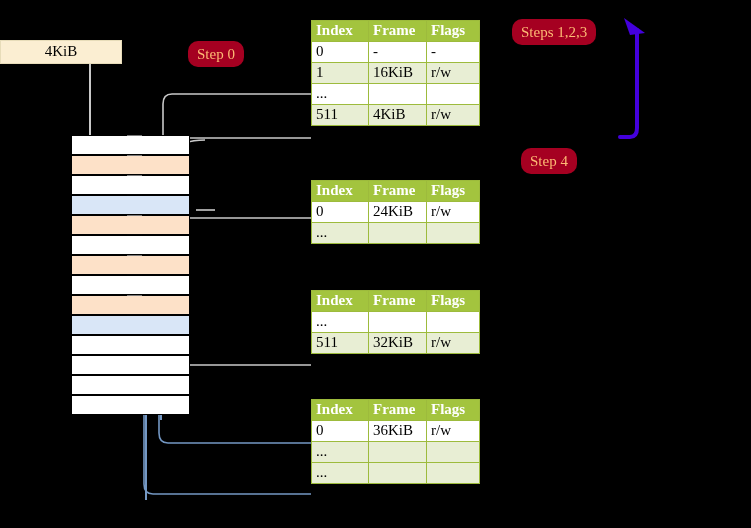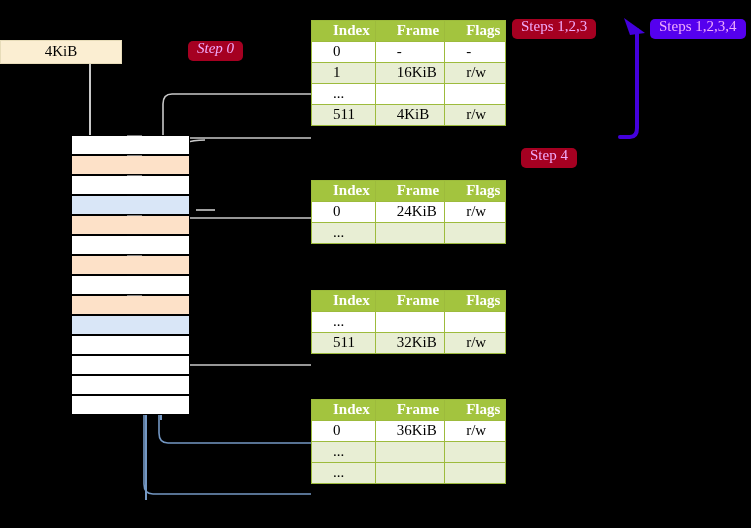--- a/index.html
+++ b/index.html
@@ -9,24 +9,24 @@
     color:#000;
   }
   .stage{position:absolute;left:0;top:0;width:751px;height:528px;}
 
   
   .badge{
     position:absolute;
     font-family:"Liberation Serif", serif;
     font-size:15px;
     line-height:1;
-    padding:0 9px 5px 9px;
-    border-radius:5px;
+    padding:6px 9px 5px 9px;
+    border-radius:10px;
     white-space:nowrap;
-    color:#f0abfc;
+    color:#fdba74;
   }
   .badge.red{background:#a50021;}
   .badge.violet{background:#5500ee;}
 
   
   .kibbox{
     position:absolute;
     background:#fbeed2;
     border:1px solid #e7dcb9;
     font-size:15px;
@@ -50,21 +50,21 @@
   
   .ptable{
     position:absolute;
     border-collapse:collapse;
     font-size:15px;
     background:#ffffff;
     border:1px solid #8aa82e;
   }
   .ptable td,.ptable th{
     border:1px solid #9dbb3c;
-    padding:1px 5px 2px 21px;
+    padding:1px 5px 2px 4px;
     text-align:left;
     height:20px;
     box-sizing:border-box;
     font-weight:normal;
     color:#000;
     font-family:"Liberation Serif", serif;
   }
   .ptable th{
     background:#a3c43e;
     color:#ffffff;
@@ -116,28 +116,25 @@
     <path d="M311,494 L153,494 C147,494 144,491 144,484 L144,415" stroke="#7498c4" stroke-width="1.6" fill="none"></path>
 
     <path d="M620,137 L630,137 C635,137 637,134 637,128 L637,30" stroke="#4400dd" stroke-width="4" fill="none" stroke-linecap="round"></path>
     <path d="M624,18 L645,33 L630,35 Z" fill="#4400dd"></path>
   </svg>
 
   <div class="kibbox" style="left:0px;top:40px;width:120px;height:22px;">
     <span>4KiB</span>
   </div>
 
-  <div class="badge red" style="left:188px;top:41px;font-style:italic;">
+  <div class="badge red" style="left:188px;top:41px;">
     <span>Step 0</span>
   </div>
   <div class="badge red" style="left:512px;top:19px;">
     <span>Steps 1,2,3</span>
-  </div>
-  <div class="badge violet" style="left:650px;top:19px;">
-    <span>Steps 1,2,3,4</span>
   </div>
   <div class="badge red" style="left:521px;top:148px;">
     <span>Step 4</span>
   </div>
 
   <div class="memcol" id="memcol" style="left: 71px; top: 135px; width: 119px;">
       <div class="memrow " style="top: 0px; height: 20px;"></div>
       <div class="tick" style="top: 0px;"></div>
       <div class="memrow orange" style="top: 20px; height: 20px;"></div>
       <div class="tick" style="top: 20px;"></div>

